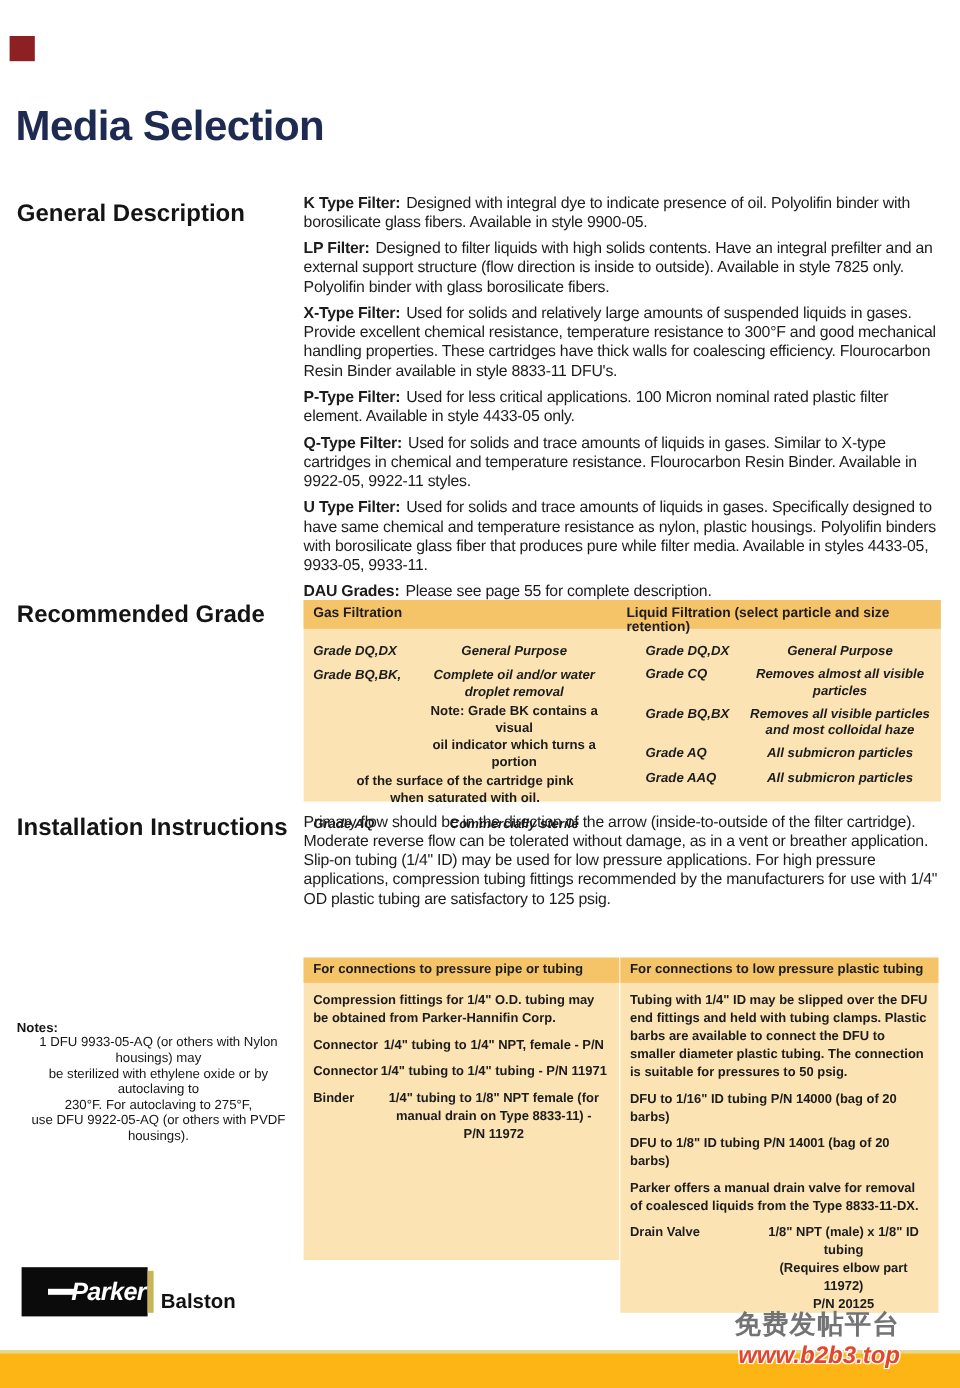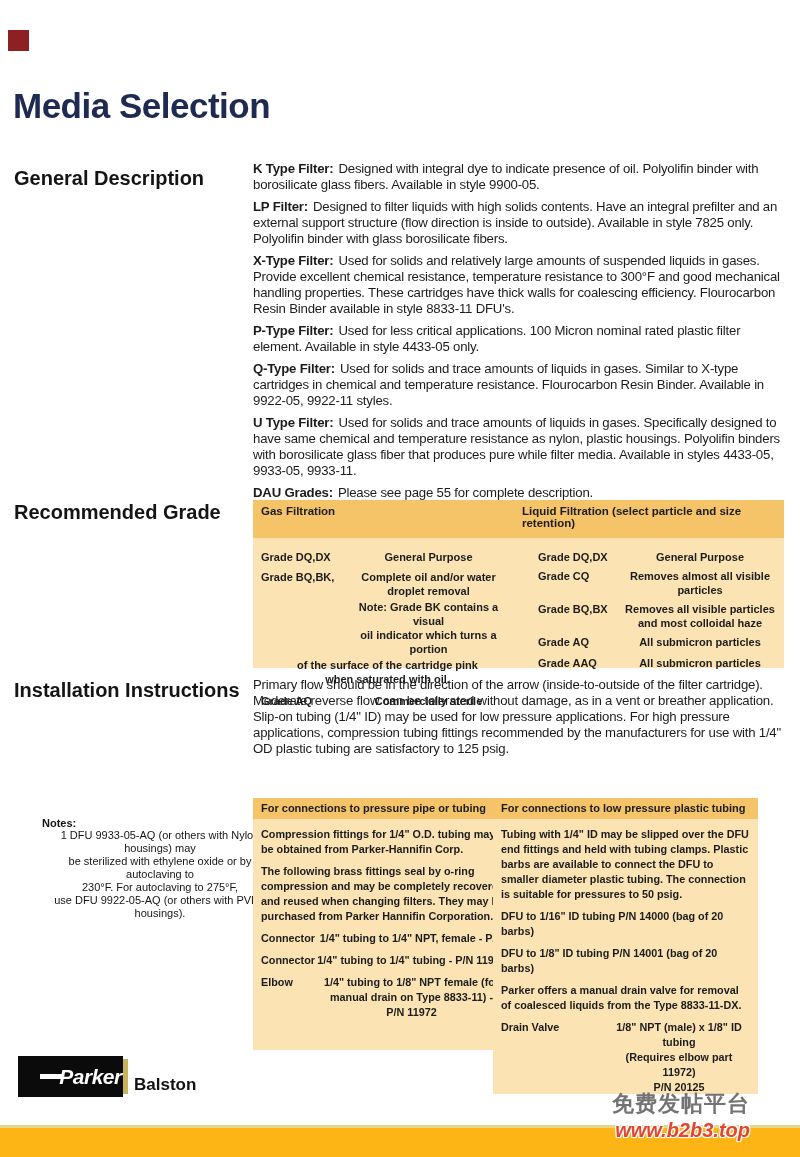--- a/index.html
+++ b/index.html
@@ -28,43 +28,43 @@
     font-size: 13.2px; line-height: 16px; letter-spacing: -0.2px;
     margin-bottom: 6px; color: #1c1c1c;
   }
   .para b { margin-right: 5px; }
 
   
   .grade-table {
     position: absolute; left: 253px; top: 500px; width: 531px; height: 168px;
     background: #FBE3B4;
   }
-  .gt-header { display: flex; height: 38px; background: #F5C368; font-size: 11.5px; font-weight: 700; }
+  .gt-header { display: flex; height: 24px; background: #F5C368; font-size: 11.5px; font-weight: 700; }
   .gt-h-left  { width: 267px; padding: 5px 0 0 8px; }
   .gt-h-right { flex: 1; padding: 5px 0 0 2px; }
   .gt-body { display: flex; font-size: 11px; font-weight: 700; line-height: 14px; }
   .gt-gas { width: 267px; padding: 12px 6px 0 8px; }
   .gt-liquid { flex: 1; padding: 12px 4px 0 18px; }
-  .g-row { display: flex; }
+  .g-row { display: flex; font-style: italic; }
   .g-label { width: 82px; flex: none; }
   .g-desc { flex: 1; }
   .mb6 { margin-bottom: 6px; } .mb5 { margin-bottom: 5px; } .mb2 { margin-bottom: 2px; }
   .mb7 { margin-bottom: 7px; } .mb8 { margin-bottom: 8px; }
   .g-note { margin-left: 82px; }
 
   .install-text { position: absolute; left: 253px; top: 677px; width: 540px; }
 
-  .notes { position: absolute; left: 14px; top: 817px; width: 236px; color: #151515; margin-left: 28px; }
+  .notes { position: absolute; left: 14px; top: 851px; width: 236px; color: #151515; }
   .notes-h { font-size: 11px; font-weight: 700; }
   .notes-t { font-size: 11px; font-weight: 400; line-height: 13px; }
 
   
   .box { position: absolute; top: 798px; background: #FBE3B4; }
   .box-left  { left: 253px; width: 263px; height: 252px; }
-  .box-right { left: 493px; width: 265px; height: 296px; }
+  .box-right { left: 517px; width: 265px; height: 296px; }
   .box-h { height: 21px; background: #F5C368; font-size: 11px; font-weight: 700; padding: 4px 0 0 8px; }
   .box-b { padding: 8px 8px 0 8px; font-size: 10.8px; font-weight: 700; line-height: 15px; }
   .box-b p { margin-bottom: 7px; }
   .b-row { display: flex; margin-bottom: 7px; }
   .b-label { width: 54px; flex: none; }
   .b-label-wide { width: 107px; flex: none; }
   .b-desc { flex: 1; }
   .b-overflow { margin-top: -7px; margin-bottom: 7px; }
 
   
@@ -169,31 +169,30 @@
   <div class="notes-t pre">1 DFU 9933-05-AQ (or others with Nylon housings) may
 be sterilized with ethylene oxide or by autoclaving to
 230°F.  For autoclaving to 275°F,
 use DFU 9922-05-AQ (or others with PVDF housings).</div>
 </div>
 
 <div class="box box-left">
   <div class="box-h">For connections to pressure pipe or tubing</div>
   <div class="box-b">
     <p>Compression fittings for 1/4" O.D. tubing may be obtained from Parker-Hannifin Corp.</p>
-    <p>The following brass fittings seal by o-ring compression and may be completely recovered and reused when changing filters.  They may be purchased from Parker Hannifin Corporation.</p>
     <div class="b-row">
       <span class="b-label">Connector</span>
       <span class="b-desc pre">1/4" tubing to 1/4" NPT, female  - P/N</span>
     </div>
     <div class="b-row">
       <span class="b-label">Connector</span>
       <span class="b-desc pre">1/4" tubing to 1/4" tubing  - P/N  11971</span>
     </div>
     <div class="b-row">
-      <span class="b-label">Elbow</span>
+      <span class="b-label">Binder</span>
       <span class="b-desc pre">1/4" tubing to 1/8" NPT female (for
 manual drain on Type 8833-11) -
 P/N  11972</span>
     </div>
   </div>
 </div>
 
 <div class="box box-right">
   <div class="box-h">For connections to low pressure plastic tubing</div>
   <div class="box-b">

